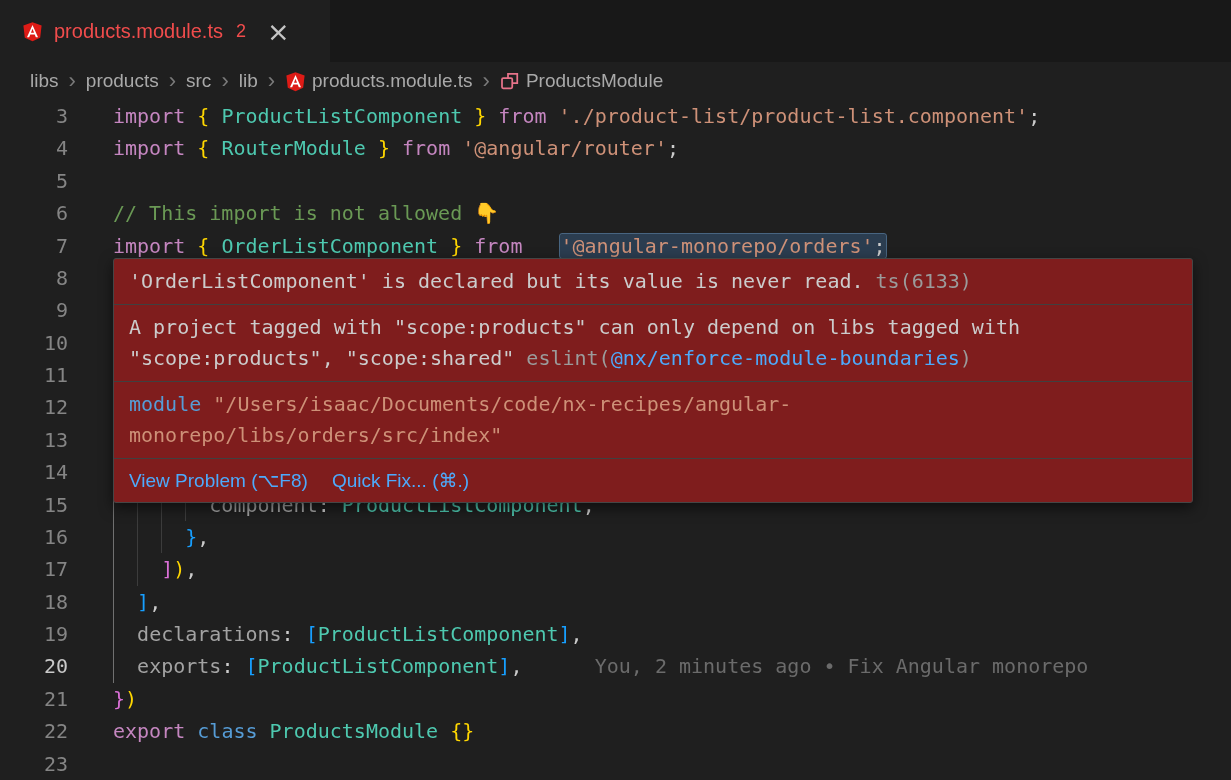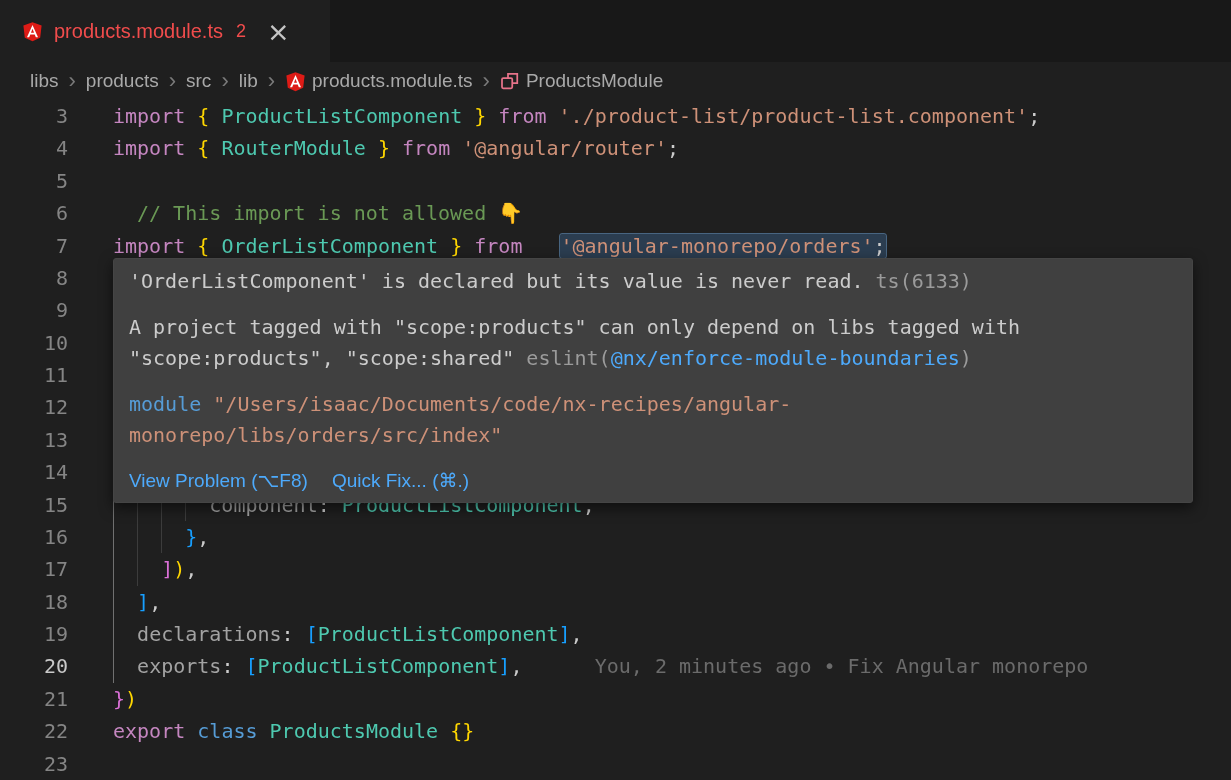--- a/index.html
+++ b/index.html
@@ -38,38 +38,38 @@
   .gutter.active { color:#c9c9c9; }
   .code { position:relative; flex:1; color:#cccccc; }
   .guide { position:absolute; top:0; bottom:0; width:1px; background:#3c3c3c; }
   .guide.active { background:#707070; }
   .tok { display:inline; }
   .kw   { color:#c586c0; }
   .kw2  { color:#569cd6; }
   .cls  { color:#4ec9b0; }
   .prop { color:#a3a3a3; }
   .str  { color:#ce9178; }
-  .cmt  { color:#6a9955;margin-left:24px; }
+  .cmt  { color:#6a9955; }
   .pun  { color:#cccccc; }
   .b1   { color:#ffd700; }
   .b2   { color:#da70d6; }
   .b3   { color:#179fff; }
   .blame{ color:#6b6b6b; }
   .emoji{ color:#fdc835; }
   .sq { text-decoration:underline wavy #f14c4c 1px; text-underline-offset:6px; }
   .grp.hl {
     background:rgba(58,98,140,.45);
     outline:1px solid rgba(106,158,210,.55);
     border-radius:2px;
     margin-left:26px;
   }
   
   .hover-popup {
     position:absolute; left:113px; top:158px; width:1080px; z-index:5;
-    background:#404040; border:1px solid #454545; border-radius:3px;
+    background:#7f1d1d; border:1px solid #454545; border-radius:3px;
     box-shadow:0 5px 14px rgba(0,0,0,.55);
     font-size:20px; line-height:31px; color:#cccccc;
   }
   .hp-section { padding:7px 15px; border-bottom:1px solid #404040; }
   .hp-source { color:#9b9b9b; }
   .hp-link { color:#4daafc; cursor:pointer; }
   .hp-kw { color:#569cd6; }
   .hp-str { color:#ce9178; }
   .hp-actions {
     padding:6px 15px; display:flex; gap:24px;

